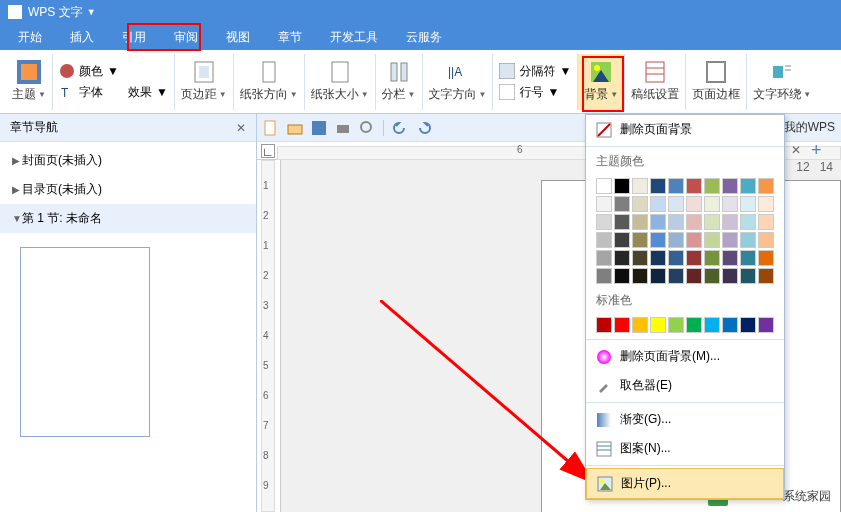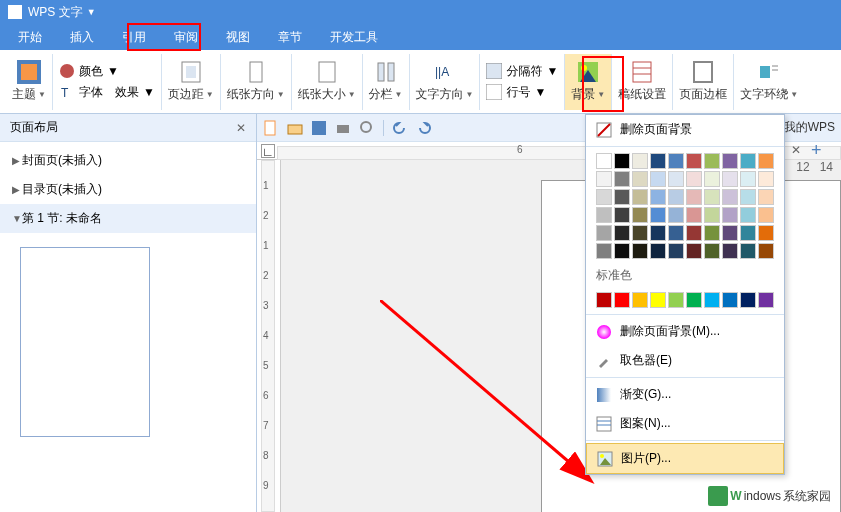--- a/index.html
+++ b/index.html
@@ -69,20 +69,21 @@
 </div>
 
 <div class="menubar">
     <div class="tab">开始</div>
     <div class="tab">插入</div>
     <div class="tab">引用</div>
     <div class="tab">审阅</div>
     <div class="tab">视图</div>
     <div class="tab">章节</div>
     <div class="tab">开发工具</div>
+    <div class="tab">云服务</div>
   </div>
 <div class="menubar-highlight"></div>
 
 <div class="ribbon">
   <div class="ribbon-group">
     <svg class="rb-icon">
         <rect width="24" height="24" fill="#4f81bd"></rect>
         <rect x="4" y="4" width="16" height="16" fill="#f79646"></rect>
       </svg>
     <span class="rb-label">
@@ -96,21 +97,21 @@
           <circle cx="8" cy="8" r="7" fill="#c0504d"></circle>
         </svg>
         <span>颜色</span>
         <span class="dd">▼</span>
       </div>
     <div class="row">
         <svg class="rb-icon sm">
           <text x="2" y="13" font-size="13" fill="#1f497d">T</text>
         </svg>
         <span>字体</span>
-        <span style="margin-left:8px">效果</span>
+        <span style="margin-left:21px">效果</span>
         <span class="dd">▼</span>
       </div>
   </div>
   <div class="ribbon-group">
     <svg class="rb-icon">
         <rect x="3" y="2" width="18" height="20" fill="#fff" stroke="#888"></rect>
         <rect x="7" y="6" width="10" height="12" fill="#dbe5f1"></rect>
       </svg>
     <span class="rb-label">
         <span>页边距</span>
@@ -209,21 +210,21 @@
         <span>文字环绕</span>
         <span class="dd">▼</span>
       </span>
   </div>
 </div>
 <div class="bg-highlight"></div>
 
 <div class="workspace">
   <div class="sidebar">
     <div class="sidebar-header">
-      <span>页面布局</span>
+      <span>章节导航</span>
       <span class="close">✕</span>
     </div>
     <div class="sidebar-list">
         <div class="sidebar-item">
           <span class="tri">▶</span>
           <span>封面页(未插入)</span>
         </div>
         <div class="sidebar-item">
           <span class="tri">▶</span>
           <span>目录页(未插入)</span>
@@ -303,20 +304,21 @@
 
 <div class="dropdown">
   <div class="dd-item">
     <svg width="16" height="16">
         <rect x="1" y="1" width="14" height="14" fill="#fff" stroke="#888"></rect>
         <line x1="2" y1="14" x2="14" y2="2" stroke="#c00" stroke-width="2"></line>
       </svg>
     <span>删除页面背景</span>
   </div>
   <div class="dd-sep"></div>
+  <div class="dd-label">主题颜色</div>
   <div class="color-grid" id="theme-grid">
       <div class="sw" style="background: rgb(255, 255, 255);"></div>
       <div class="sw" style="background: rgb(0, 0, 0);"></div>
       <div class="sw" style="background: rgb(238, 236, 225);"></div>
       <div class="sw" style="background: rgb(31, 73, 125);"></div>
       <div class="sw" style="background: rgb(79, 129, 189);"></div>
       <div class="sw" style="background: rgb(192, 80, 77);"></div>
       <div class="sw" style="background: rgb(155, 187, 89);"></div>
       <div class="sw" style="background: rgb(128, 100, 162);"></div>
       <div class="sw" style="background: rgb(75, 172, 198);"></div>

